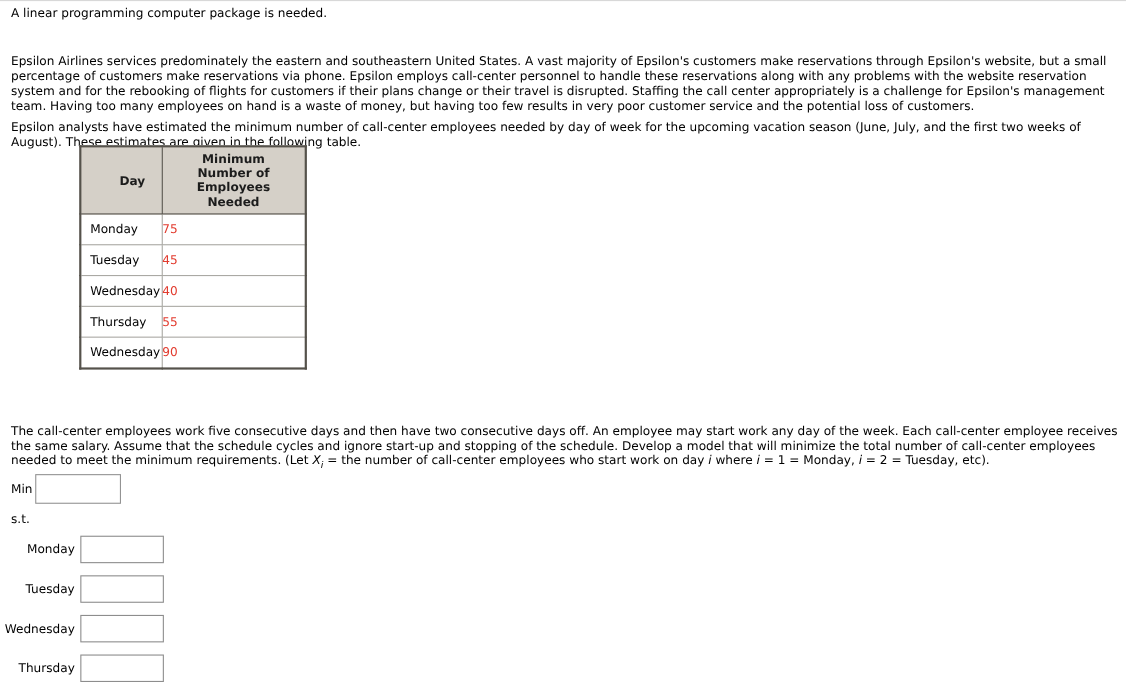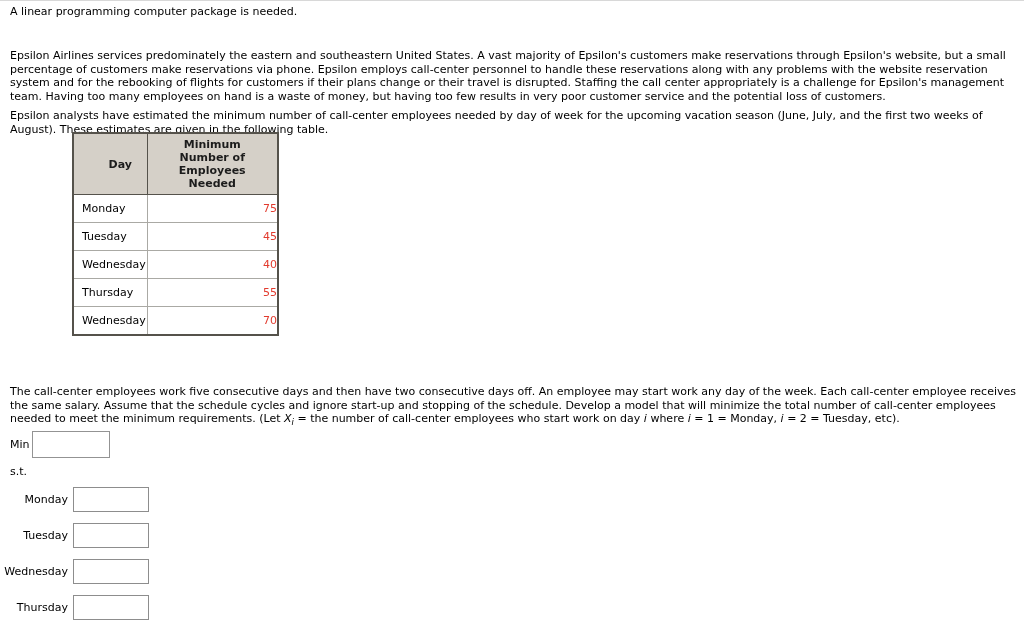--- a/index.html
+++ b/index.html
@@ -46,21 +46,21 @@
   }
   .th-day { width:74px; text-align:center; padding:4px 4px 4px 24px; }
   .th-min { width:131px; text-align:center; padding:4px 10px; line-height:13px; }
   .tbl td {
     border:1px solid #aaa9a4;
     height:28px;
     vertical-align:middle;
     font-size:11px;
   }
   .td-day { padding-left:8px; }
-  .td-val { text-align:right; color:var(--value-red, #e23b2e); }
+  .td-val { text-align:left; color:var(--value-red, #e23b2e); }
 
   input.ans {
     position:absolute;
     border:1px solid #939393;
     background:#fff;
     font:inherit;
     padding:2px 4px;
   }
   #min-label { position:absolute; left:10px; top:437px; }
   #min-input { left:32px; top:430px; width:78px; height:27px; }
@@ -120,21 +120,21 @@
     <tr>
       <td class="td-day">Wednesday</td>
       <td class="td-val">40</td>
     </tr>
     <tr>
       <td class="td-day">Thursday</td>
       <td class="td-val">55</td>
     </tr>
     <tr>
       <td class="td-day">Wednesday</td>
-      <td class="td-val">70</td>
+      <td class="td-val">90</td>
     </tr>
   </tbody>
 </table>
 
 <div id="p4" class="para"><span>The call-center employees work five consecutive days and then have two consecutive days off. An employee may start work any day of the week. Each call-center employee receives the same salary. Assume that the schedule cycles and ignore start-up and stopping of the schedule. Develop a model that will minimize the total number of call-center employees needed to meet the minimum requirements. (Let </span><i class="var-i">X</i><sub>i</sub><span> = the number of call-center employees who start work on day </span><i class="var-i">i</i><span> where </span><i class="var-i">i</i><span> = 1 = Monday, </span><i class="var-i">i</i><span> = 2 = Tuesday, etc).</span></div>
 
 <span id="min-label">Min</span>
 <input id="min-input" class="ans" type="text" style="">
 
 <span id="st-label">s.t.</span>

